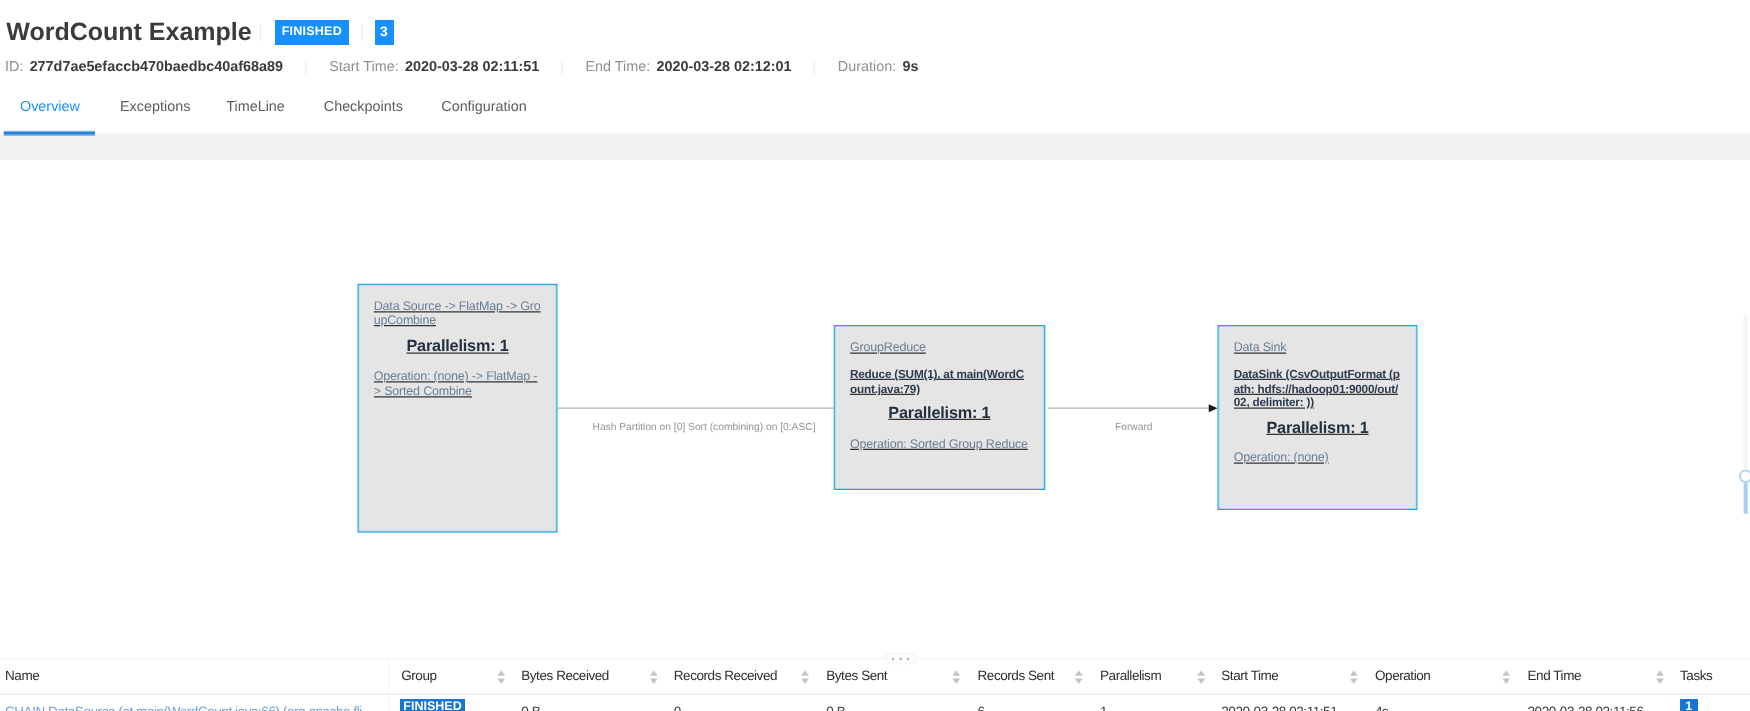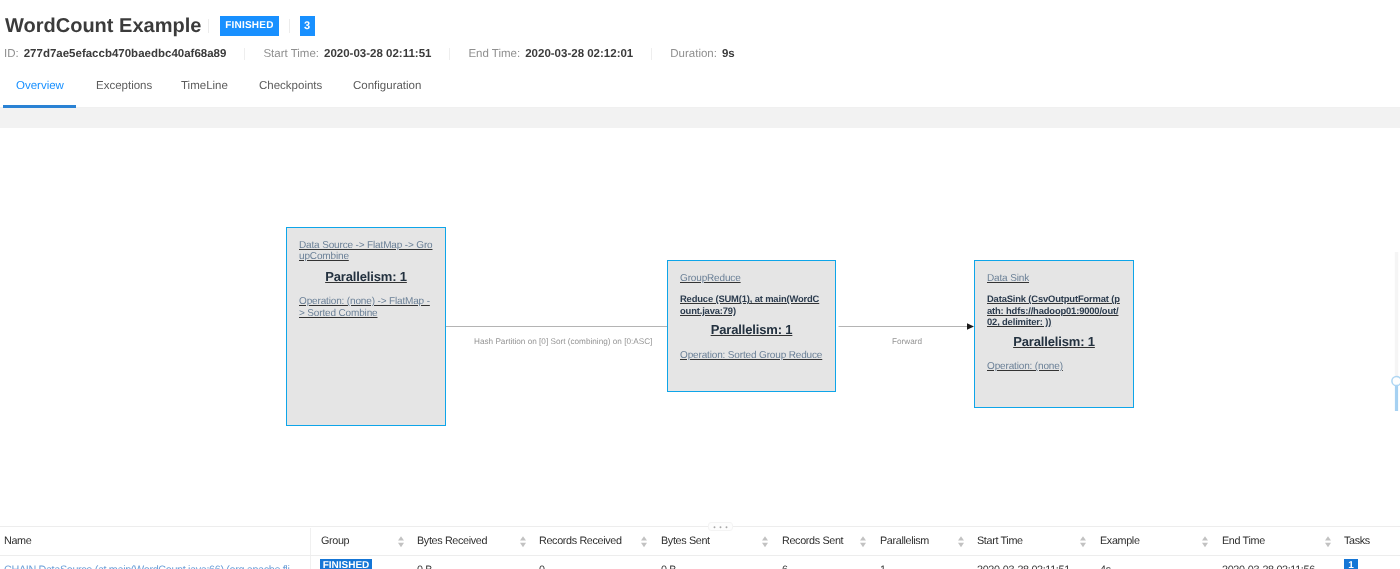--- a/index.html
+++ b/index.html
@@ -181,21 +181,21 @@
     <div class="thead">
       <div class="th" style="left:4px;">Name</div>
       <div class="th-divider" style="left:310px;"></div>
       <div class="th" style="left:321px;">Group</div>
       <div class="th" style="left:417px;">Bytes Received</div>
       <div class="th" style="left:539px;">Records Received</div>
       <div class="th" style="left:661px;">Bytes Sent</div>
       <div class="th" style="left:782px;">Records Sent</div>
       <div class="th" style="left:880px;">Parallelism</div>
       <div class="th" style="left:977px;">Start Time</div>
-      <div class="th" style="left:1100px;">Example</div>
+      <div class="th" style="left:1100px;">Operation</div>
       <div class="th" style="left:1222px;">End Time</div>
       <div class="th" style="left:1344px;">Tasks</div>
 
       <svg class="sorter" style="left:398px;" viewBox="0 0 6 11">
           <path d="M3 0 L6 4.4 L0 4.4 z" fill="#c2c2c2"></path>
           <path d="M3 11 L0 6.6 L6 6.6 z" fill="#c2c2c2"></path>
         </svg>
       <svg class="sorter" style="left:520px;" viewBox="0 0 6 11">
           <path d="M3 0 L6 4.4 L0 4.4 z" fill="#c2c2c2"></path>
           <path d="M3 11 L0 6.6 L6 6.6 z" fill="#c2c2c2"></path>

